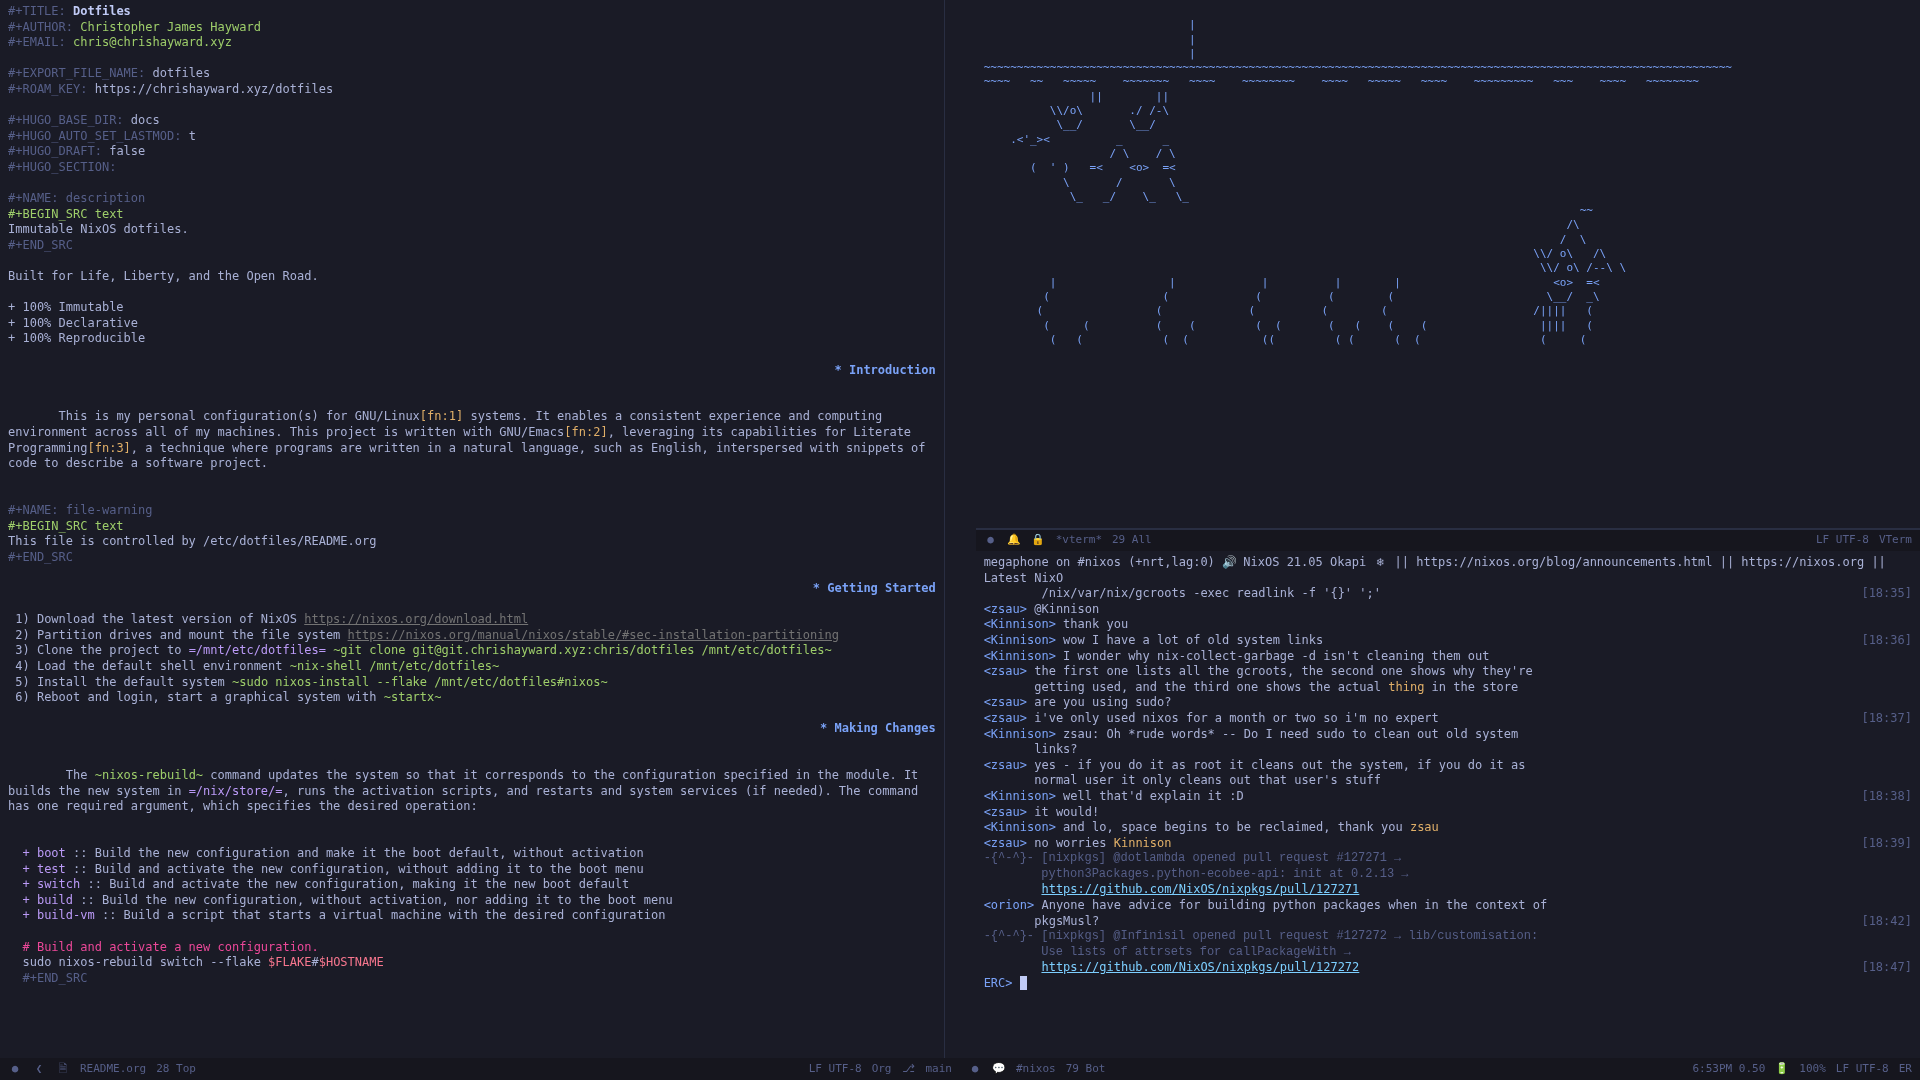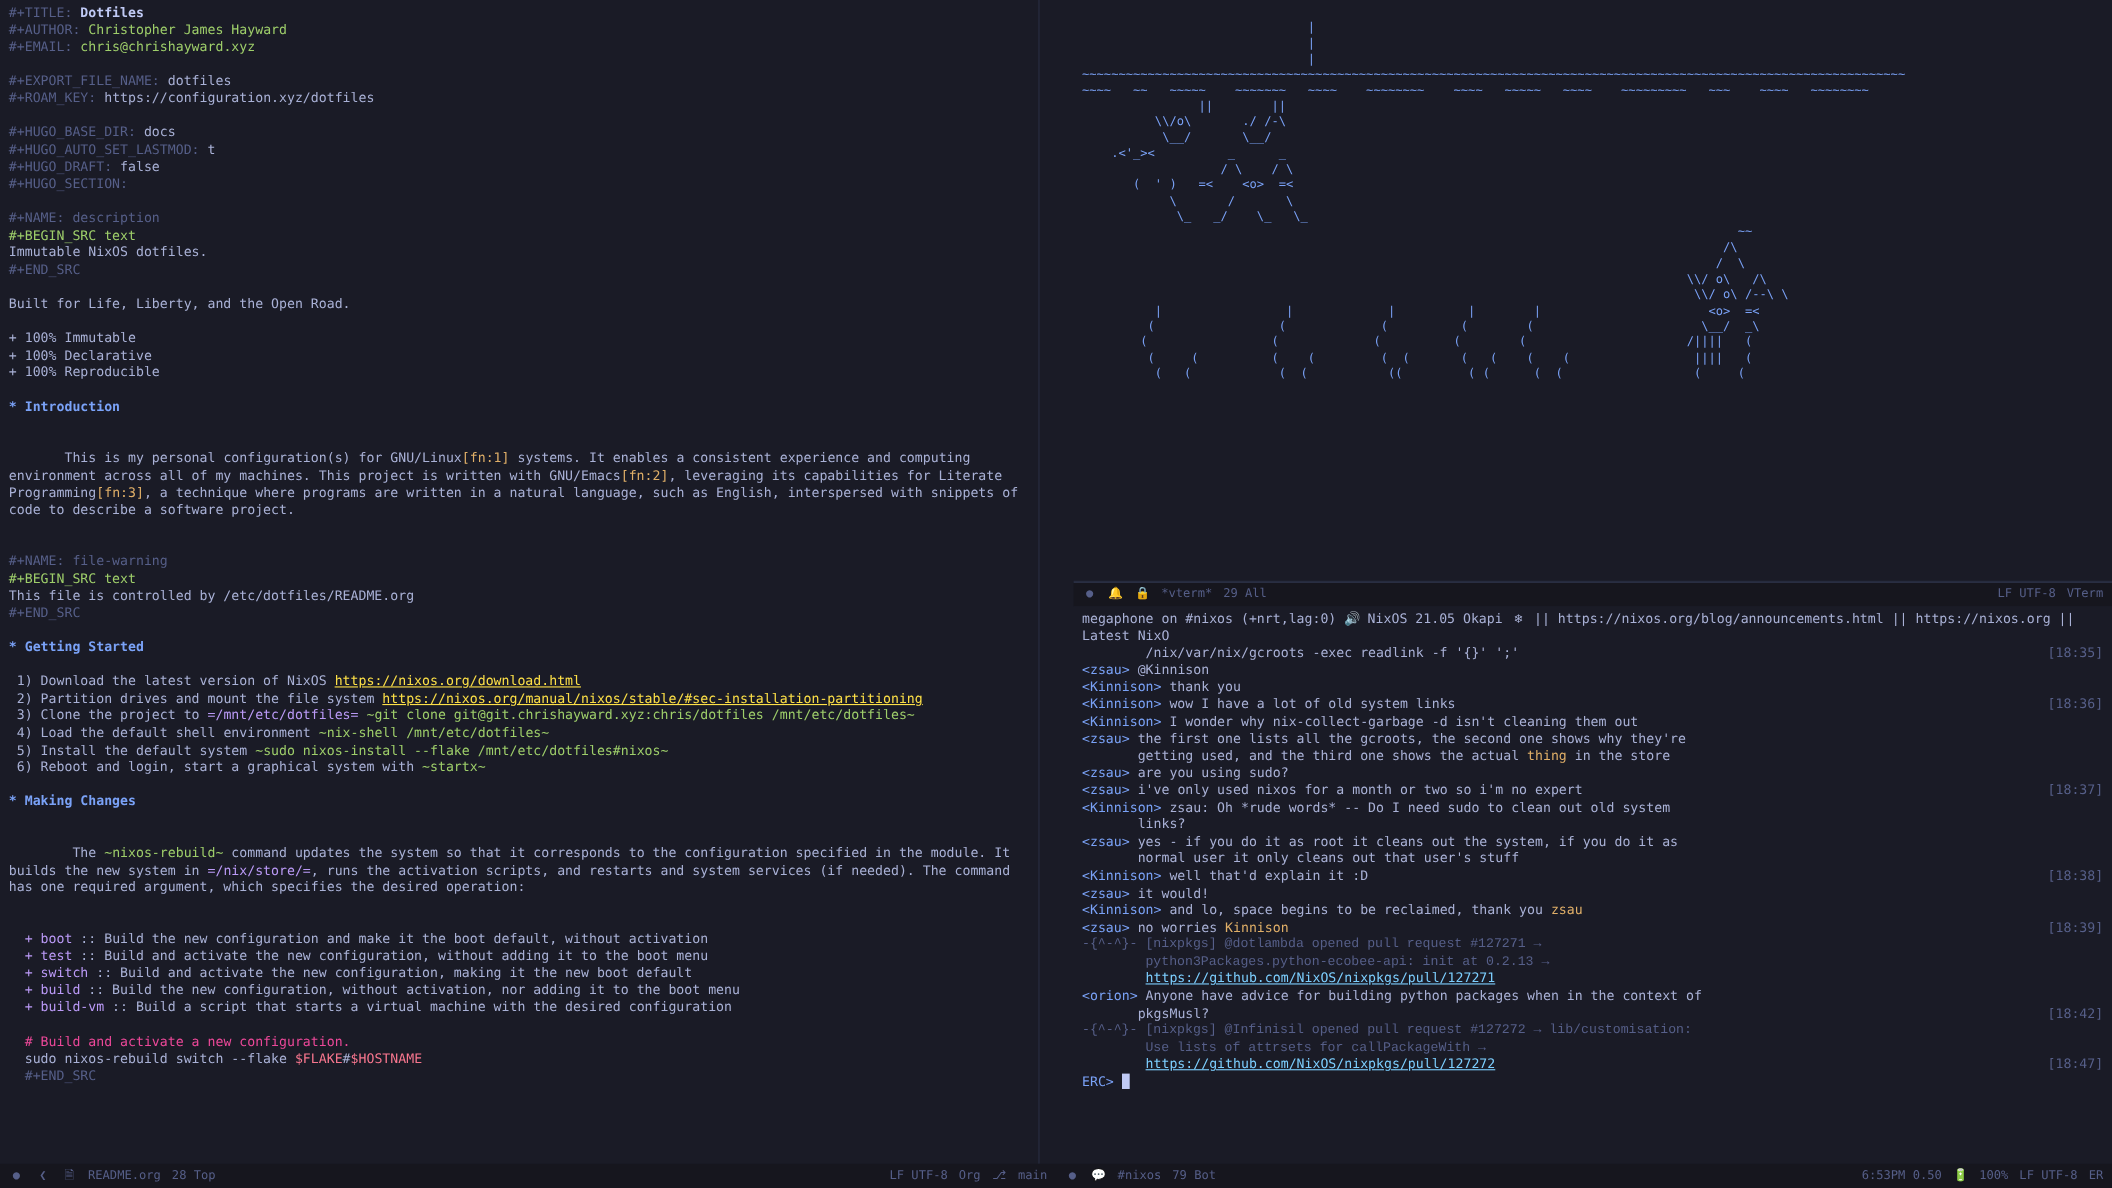--- a/index.html
+++ b/index.html
@@ -22,24 +22,24 @@
 .topright { flex: 0 0 50%; padding: 4px 8px; border-bottom: 1px solid #292e42; overflow: hidden; white-space: pre; color: #7aa2f7; font-size: 11px; }
 .botright { flex: 1; padding: 4px 8px; overflow: hidden; }
 .modeline { background: #16161e; height: 22px; display: flex; align-items: center; font-size: 11px; padding: 0 8px; color: #565f89; gap: 10px; }
 .modeline .spacer { flex: 1; }
 .modeline.top { border-top: 1px solid #292e42; }
 .orgkey { color: #565f89; }
 .orgtitle { color: #c0caf5; font-weight: bold; }
 .orgval { color: #9ece6a; }
 .src { color: #9ece6a; }
 .srcend { color: #565f89; }
-.head { color: #7aa2f7; font-weight: bold; }
+.head { color: #7aa2f7; font-weight: bold; text-align: right; }
 .head2 { color: #bb9af7; }
 .fn { color: #e0af68; }
-.link { color: #fde047; text-decoration: underline; }
+.link { color: #737373; text-decoration: underline; }
 .cmd { color: #9ece6a; }
 .path { color: #bb9af7; }
 .comment { color: #ec4899; }
 .var { color: #f7768e; }
 .irc-nick { color: #7aa2f7; }
 .irc-time { color: #565f89; float: right; }
 .irc-hl { color: #e0af68; }
 .irc-bot { color: #565f89; font-family: Liberation Mono, monospace; }
 .irc-link { color: #7dcfff; text-decoration: underline; }
 .prompt { color: #7aa2f7; }
@@ -52,21 +52,21 @@
 <body>
 
 <div class="row">
 
   <div class="pane left">
     <div class="line"><span class="orgkey">#+TITLE:</span> <span class="orgtitle">Dotfiles</span></div>
     <div class="line"><span class="orgkey">#+AUTHOR:</span> <span class="orgval">Christopher James Hayward</span></div>
     <div class="line"><span class="orgkey">#+EMAIL:</span> <span class="orgval">chris@chrishayward.xyz</span></div>
     <div class="line">&nbsp;</div>
     <div class="line"><span class="orgkey">#+EXPORT_FILE_NAME:</span> <span>dotfiles</span></div>
-    <div class="line"><span class="orgkey">#+ROAM_KEY:</span> <span>https://configuration.xyz/dotfiles</span></div>
+    <div class="line"><span class="orgkey">#+ROAM_KEY:</span> <span>https://chrishayward.xyz/dotfiles</span></div>
     <div class="line">&nbsp;</div>
     <div class="line"><span class="orgkey">#+HUGO_BASE_DIR:</span> <span>docs</span></div>
     <div class="line"><span class="orgkey">#+HUGO_AUTO_SET_LASTMOD:</span> <span>t</span></div>
     <div class="line"><span class="orgkey">#+HUGO_DRAFT:</span> <span>false</span></div>
     <div class="line"><span class="orgkey">#+HUGO_SECTION:</span></div>
     <div class="line">&nbsp;</div>
     <div class="line orgkey">#+NAME: description</div>
     <div class="line src">#+BEGIN_SRC text</div>
     <div class="line">Immutable NixOS dotfiles.</div>
     <div class="line srcend">#+END_SRC</div>

